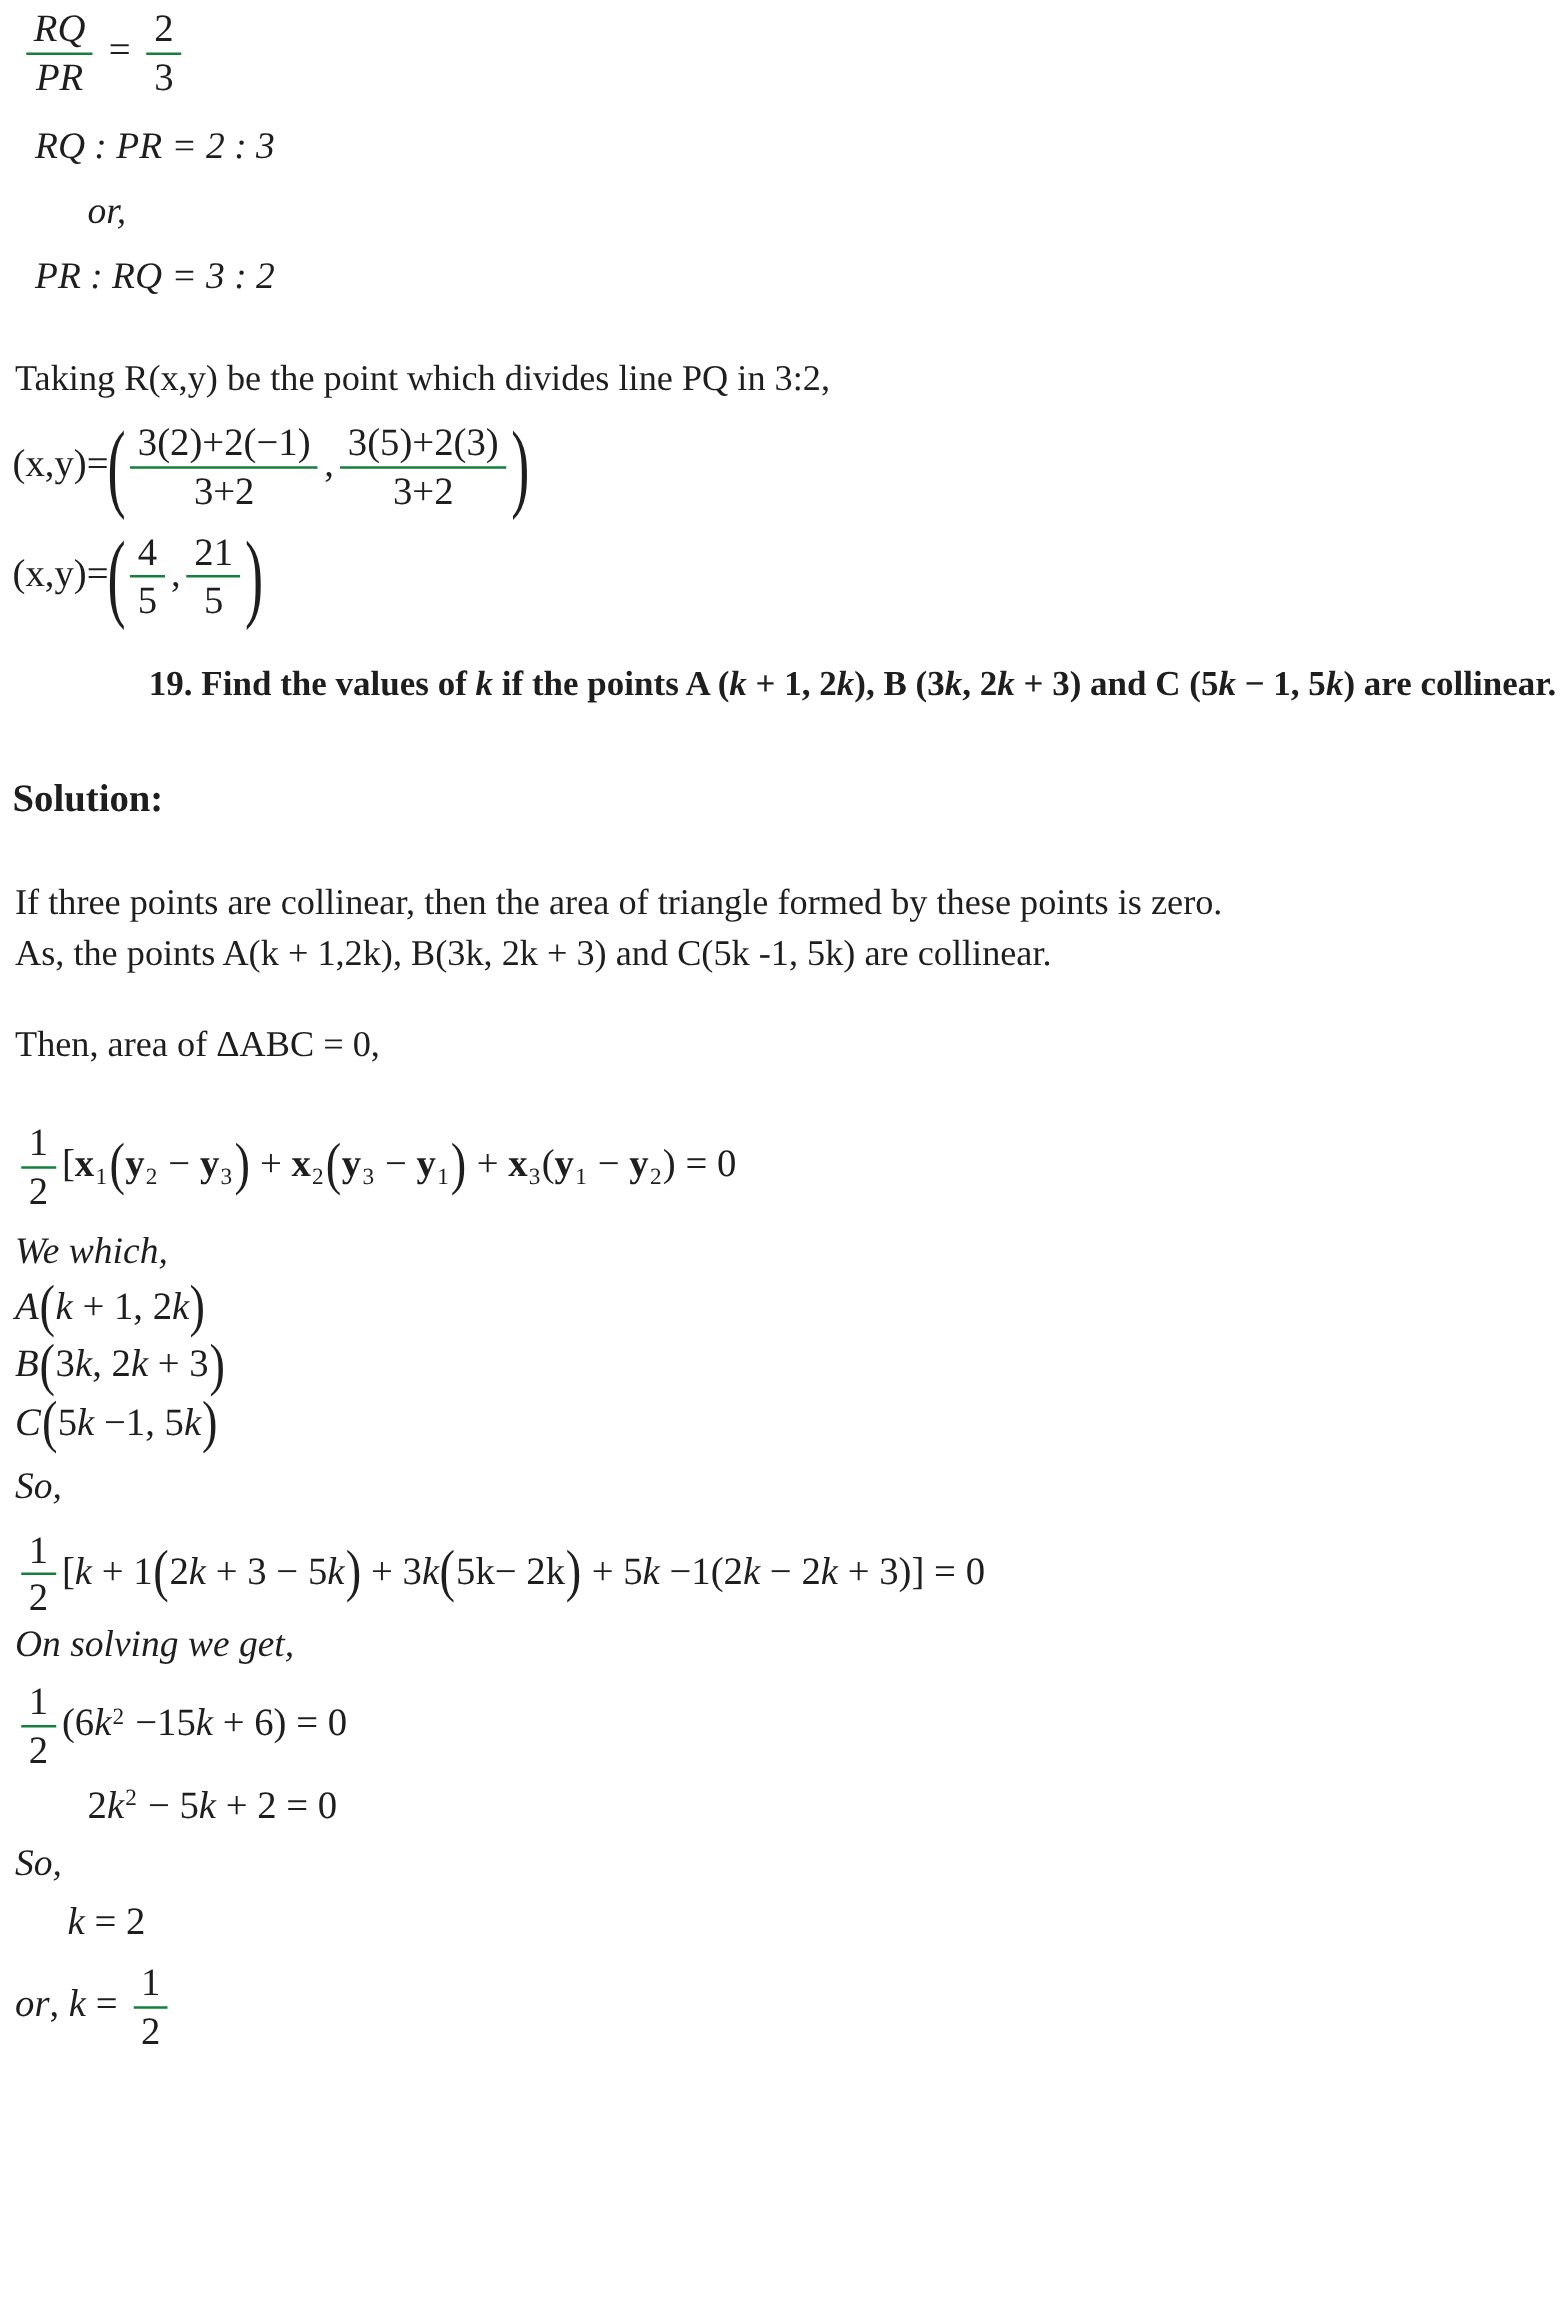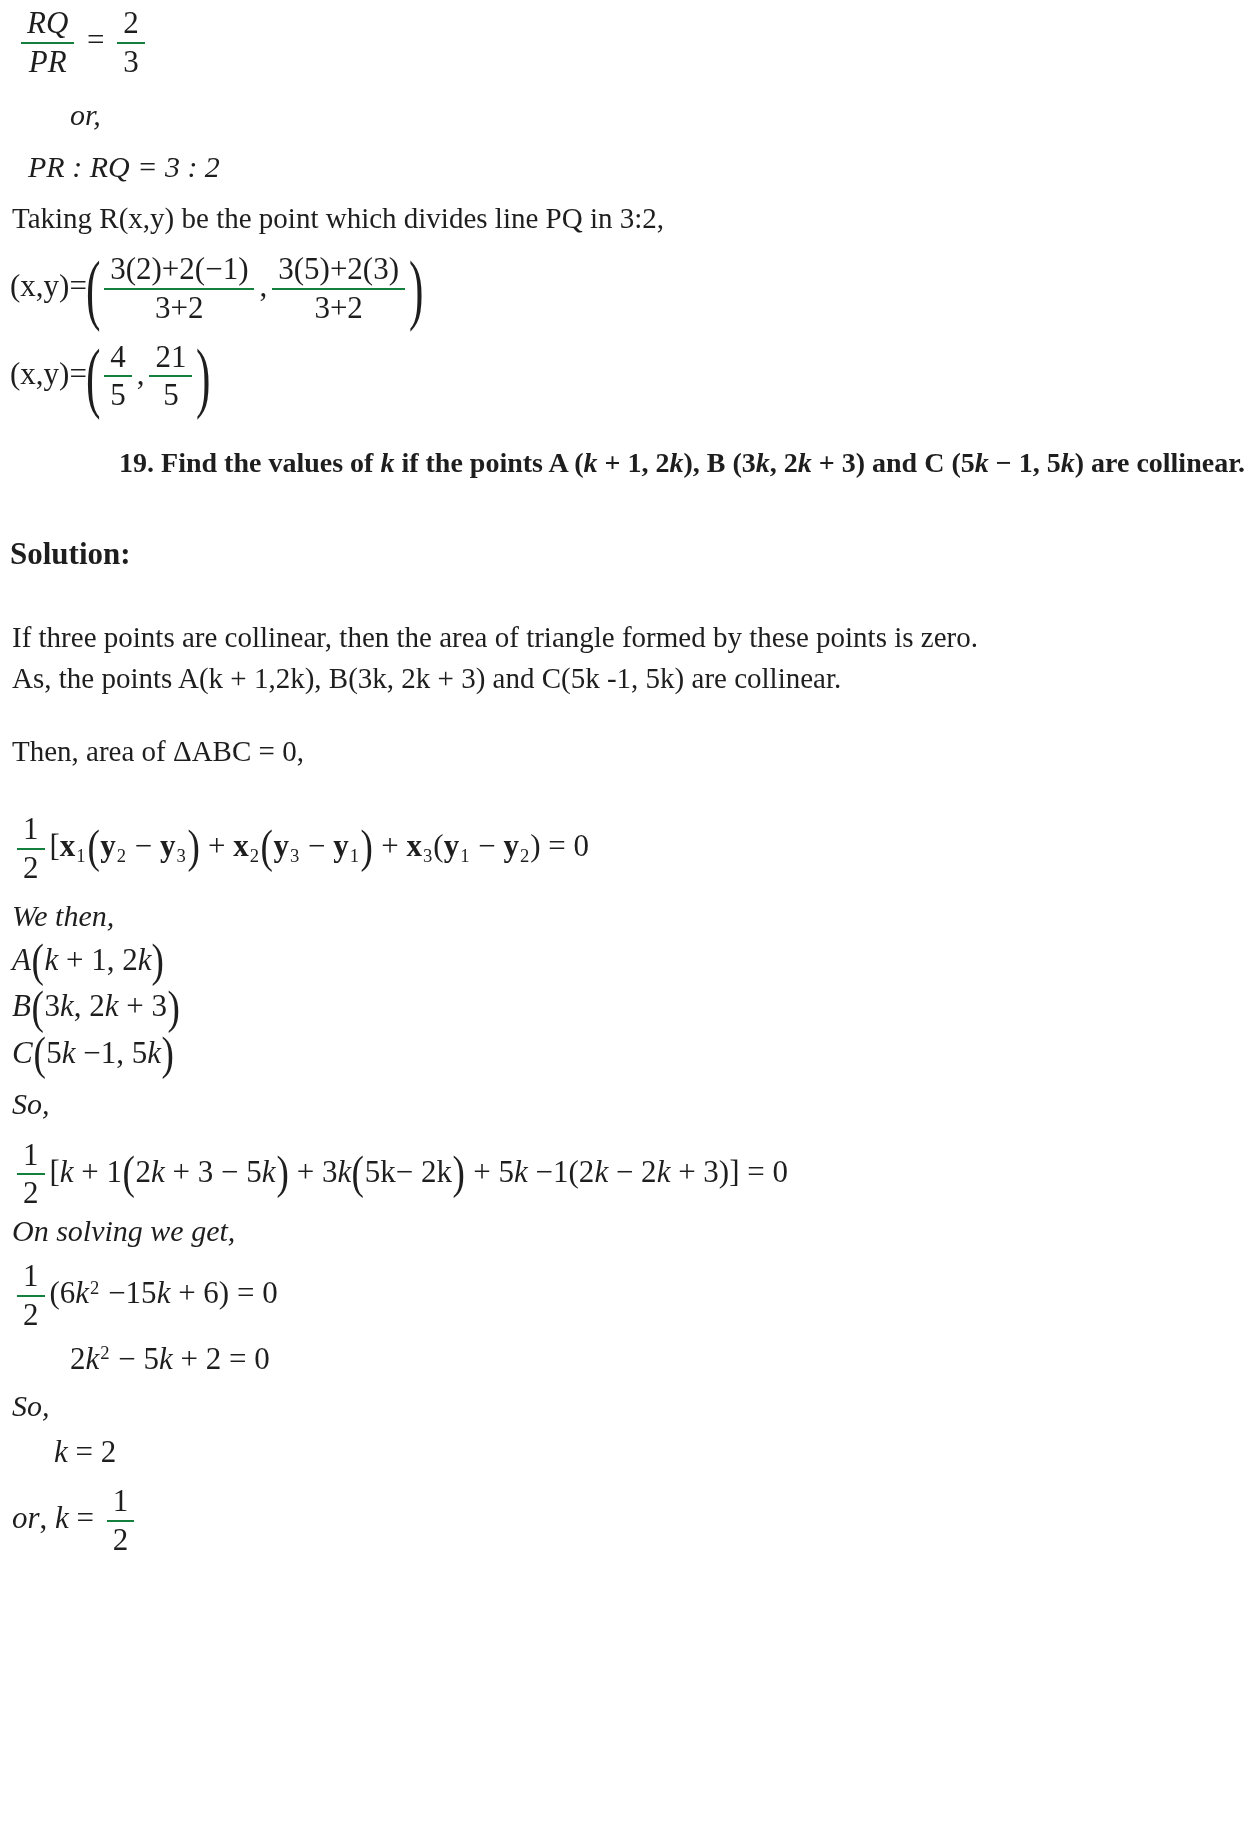--- a/index.html
+++ b/index.html
@@ -26,21 +26,21 @@
   .frac .num{display:block;padding:0 6px 1px 6px;}
   .frac .den{display:block;border-top:2px solid #15803d;padding:1px 6px 0 6px;}
   .paren{display:inline-block;vertical-align:middle;font-weight:400;line-height:.85;}
   .paren.big{font-size:2.55em;transform:scaleX(.55);margin:0 -7px;}
   .paren.med{font-size:1.5em;transform:scaleX(.8);margin:0 -1px;position:relative;top:-2px;}
   
   .L1{margin-top:2px;margin-left:8px;}
   .L2{margin-top:18px;margin-left:20px;}
   .L3{margin-top:16px;margin-left:62px;font-style:italic;}
   .L4{margin-top:16px;margin-left:20px;}
-  .L5{margin-top:16px;margin-left:4px;}
+  .L5{margin-top:47px;margin-left:4px;}
   .L6{margin-top:14px;margin-left:2px;}
   .L7{margin-top:10px;margin-left:2px;}
   .L8{margin-top:30px;margin-left:2px;}
   .L9{margin-top:55px;margin-left:2px;}
   .L10{margin-top:48px;margin-left:4px;}
   .L11{margin-top:6px;margin-left:4px;}
   .L12{margin-top:38px;margin-left:4px;}
   .L13{margin-top:42px;margin-left:4px;}
   .L14{margin-top:10px;margin-left:4px;}
   .L15{margin-top:8px;margin-left:4px;}
@@ -54,32 +54,33 @@
   .L23{margin-top:8px;margin-left:38px;}
   .L24{margin-top:12px;margin-left:4px;}
   .L25{margin-top:10px;margin-left:46px;}
   .L26{margin-top:12px;margin-left:4px;}
 </style>
 </head>
 <body style="background: rgb(255, 255, 255); color: rgb(30, 30, 30);">
 
 <div class="doc">
   <div class="mline L1"><span class="frac it"><span class="num">RQ</span><span class="den">PR</span></span><span class="rm"> = </span><span class="frac"><span class="num">2</span><span class="den">3</span></span></div>
+  <div class="iline L2">RQ : PR = 2 : 3</div>
   <div class="iline L3">or,</div>
   <div class="iline L4">PR : RQ = 3 : 2</div>
   <div class="tline L5">Taking R(x,y) be the point which divides line PQ in 3:2,</div>
   <div class="mline L6"><span class="rm">(x,y)=</span><span class="paren big">(</span><span class="frac"><span class="num">3(2)+2(−1)</span><span class="den">3+2</span></span><span class="rm">,</span><span class="frac"><span class="num">3(5)+2(3)</span><span class="den">3+2</span></span><span class="paren big">)</span></div>
   <div class="mline L7"><span class="rm">(x,y)=</span><span class="paren big">(</span><span class="frac"><span class="num">4</span><span class="den">5</span></span><span class="rm">,</span><span class="frac"><span class="num">21</span><span class="den">5</span></span><span class="paren big">)</span></div>
   <div class="qhead L8"><span class="bf">19. Find the values of </span><span class="bfit">k</span><span class="bf"> if the points A (</span><span class="bfit">k</span><span class="bf"> + 1, 2</span><span class="bfit">k</span><span class="bf">), B (3</span><span class="bfit">k</span><span class="bf">, 2</span><span class="bfit">k</span><span class="bf"> + 3) and C (5</span><span class="bfit">k</span><span class="bf"> − 1, 5</span><span class="bfit">k</span><span class="bf">) are collinear.</span></div>
   <div class="shead L9">Solution:</div>
   <div class="tline L10">If three points are collinear, then the area of triangle formed by these points is zero.</div>
   <div class="tline L11">As, the points A(k + 1,2k), B(3k, 2k + 3) and C(5k -1, 5k) are collinear.</div>
   <div class="tline L12">Then, area of ΔABC = 0,</div>
   <div class="mline L13"><span class="frac"><span class="num">1</span><span class="den">2</span></span><span class="rm">[</span><span class="bf">x</span><span class="sub">1</span><span class="paren med">(</span><span class="bf">y</span><span class="sub">2</span><span class="rm"> − </span><span class="bf">y</span><span class="sub">3</span><span class="paren med">)</span><span class="rm"> + </span><span class="bf">x</span><span class="sub">2</span><span class="paren med">(</span><span class="bf">y</span><span class="sub">3</span><span class="rm"> − </span><span class="bf">y</span><span class="sub">1</span><span class="paren med">)</span><span class="rm"> + </span><span class="bf">x</span><span class="sub">3</span><span class="rm">(</span><span class="bf">y</span><span class="sub">1</span><span class="rm"> − </span><span class="bf">y</span><span class="sub">2</span><span class="rm">) = 0</span></div>
-  <div class="iline L14">We then,</div>
+  <div class="iline L14">We which,</div>
   <div class="mline L15"><span class="it">A</span><span class="paren med">(</span><span class="it">k</span><span class="rm"> + 1, 2</span><span class="it">k</span><span class="paren med">)</span></div>
   <div class="mline L16"><span class="it">B</span><span class="paren med">(</span><span class="rm">3</span><span class="it">k</span><span class="rm">, 2</span><span class="it">k</span><span class="rm"> + 3</span><span class="paren med">)</span></div>
   <div class="mline L17"><span class="it">C</span><span class="paren med">(</span><span class="rm">5</span><span class="it">k</span><span class="rm"> −1, 5</span><span class="it">k</span><span class="paren med">)</span></div>
   <div class="iline L18">So,</div>
   <div class="mline L19"><span class="frac"><span class="num">1</span><span class="den">2</span></span><span class="rm">[</span><span class="it">k</span><span class="rm"> + 1</span><span class="paren med">(</span><span class="rm">2</span><span class="it">k</span><span class="rm"> + 3 − 5</span><span class="it">k</span><span class="paren med">)</span><span class="rm"> + 3</span><span class="it">k</span><span class="paren med">(</span><span class="rm">5k− 2k</span><span class="paren med">)</span><span class="rm"> + 5</span><span class="it">k</span><span class="rm"> −1(2</span><span class="it">k</span><span class="rm"> − 2</span><span class="it">k</span><span class="rm"> + 3)] = 0</span></div>
   <div class="iline L20">On solving we get,</div>
   <div class="mline L21"><span class="frac"><span class="num">1</span><span class="den">2</span></span><span class="rm">(6</span><span class="it">k</span><span class="sup">2</span><span class="rm"> −15</span><span class="it">k</span><span class="rm"> + 6) = 0</span></div>
   <div class="mline L22"><span class="rm">2</span><span class="it">k</span><span class="sup">2</span><span class="rm"> − 5</span><span class="it">k</span><span class="rm"> + 2 = 0</span></div>
   <div class="iline L24">So,</div>
   <div class="mline L25"><span class="it">k</span><span class="rm"> = 2</span></div>

